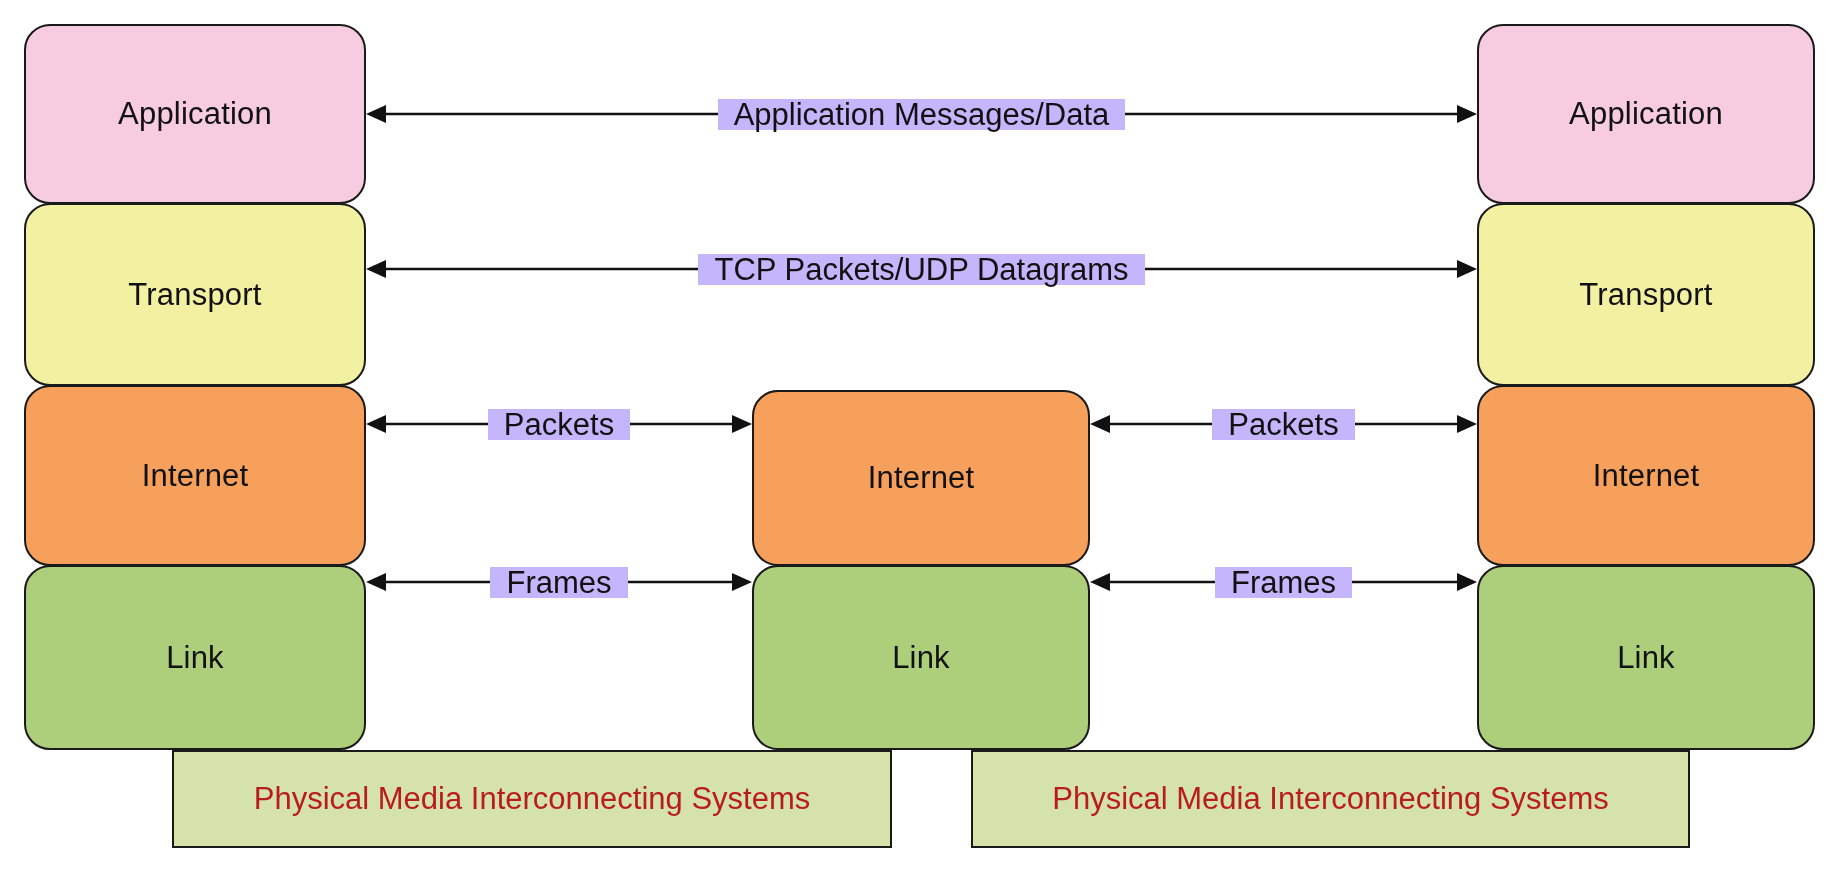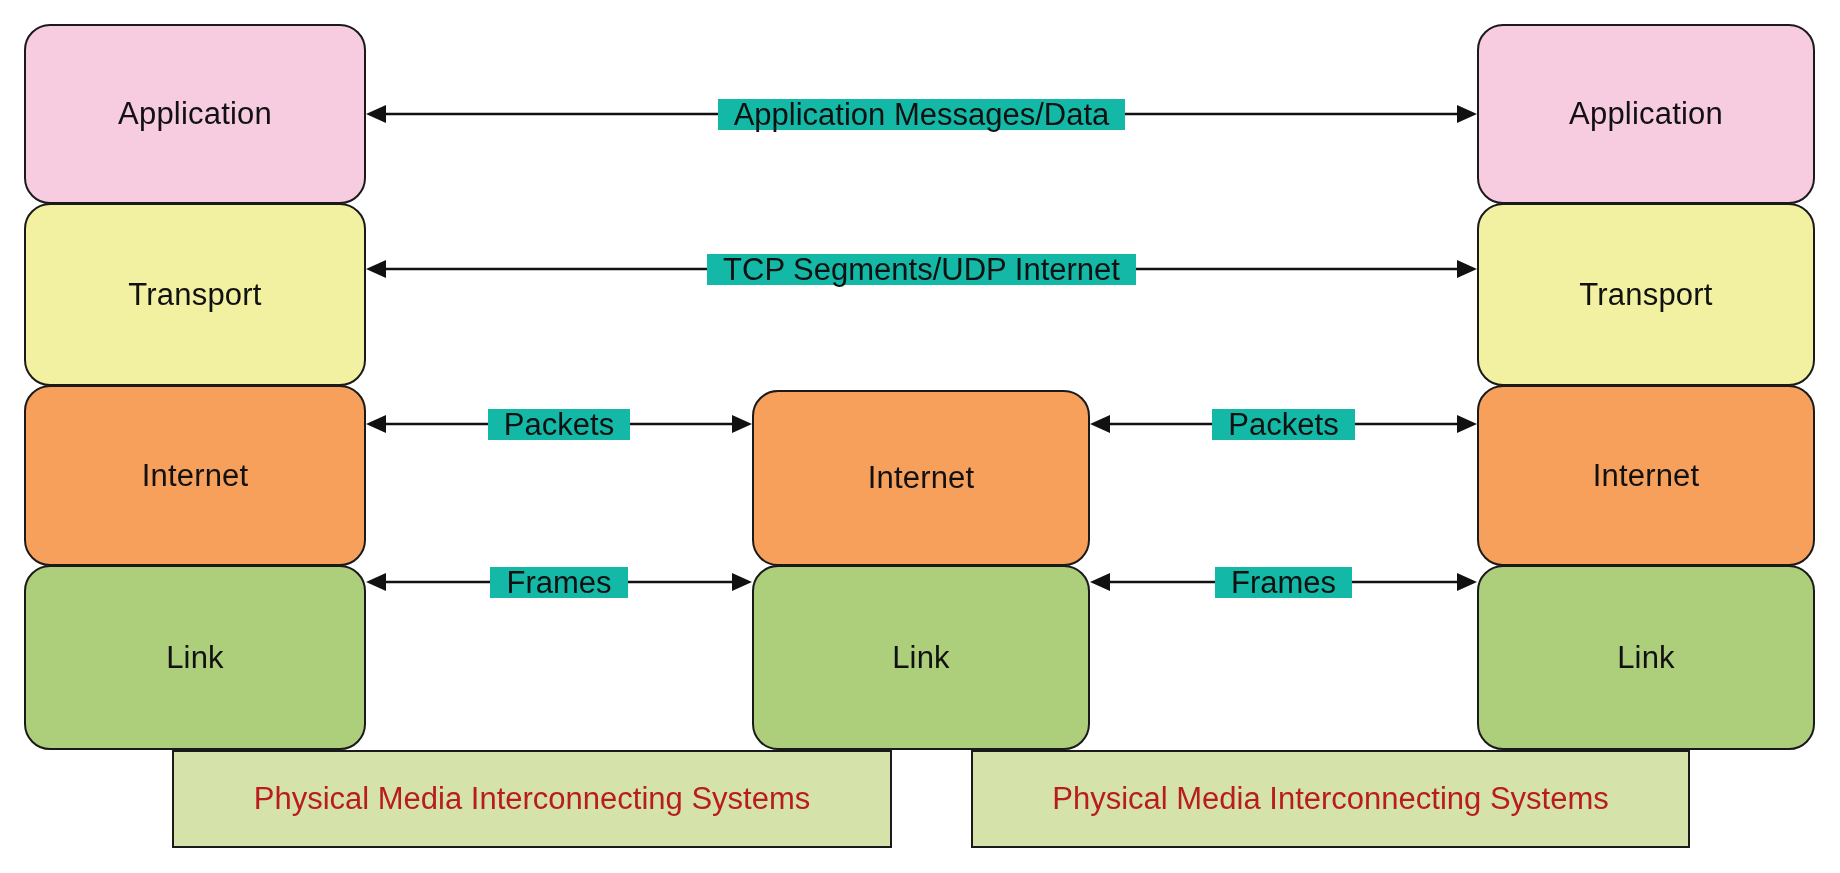--- a/index.html
+++ b/index.html
@@ -50,21 +50,21 @@
     position: absolute;
     left: 0;
     top: 0;
     width: 100%;
     height: 100%;
     overflow: visible;
   }
   .flow-label {
     position: relative;
     z-index: 2;
-    background: #14b8a6;
+    background: #c4b5fd;
     padding: 0 16px;
     font-size: 31px;
     color: #111111;
     white-space: nowrap;
     line-height: 1;
   }
 </style>
 </head>
 <body>
 
@@ -118,21 +118,21 @@
     </svg>
     <span class="flow-label">Application Messages/Data</span>
   </div>
 
   <div class="flow" style="left:366px; top:247px; width:1111px;">
     <svg viewBox="0 0 1111 44" preserveAspectRatio="none">
       <line x1="14" y1="22" x2="1097" y2="22" stroke="#111111" stroke-width="2.6"></line>
       <polygon points="0,22 20,13 20,31" fill="#111111"></polygon>
       <polygon points="1111,22 1091,13 1091,31" fill="#111111"></polygon>
     </svg>
-    <span class="flow-label">TCP Segments/UDP Internet</span>
+    <span class="flow-label">TCP Packets/UDP Datagrams</span>
   </div>
 
   <div class="flow" style="left:366px; top:402px; width:386px;">
     <svg viewBox="0 0 386 44" preserveAspectRatio="none">
       <line x1="14" y1="22" x2="372" y2="22" stroke="#111111" stroke-width="2.6"></line>
       <polygon points="0,22 20,13 20,31" fill="#111111"></polygon>
       <polygon points="386,22 366,13 366,31" fill="#111111"></polygon>
     </svg>
     <span class="flow-label">Packets</span>
   </div>

